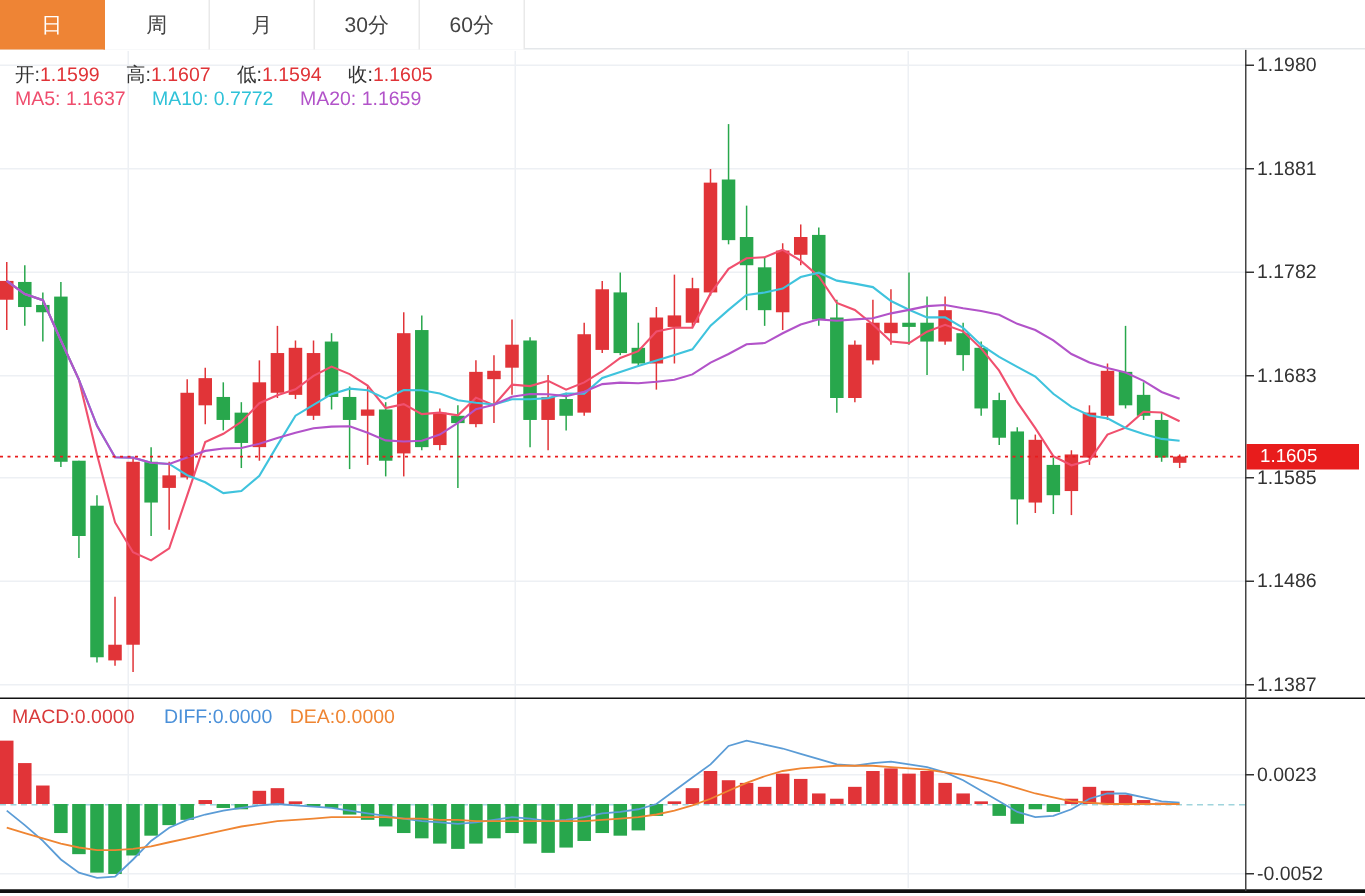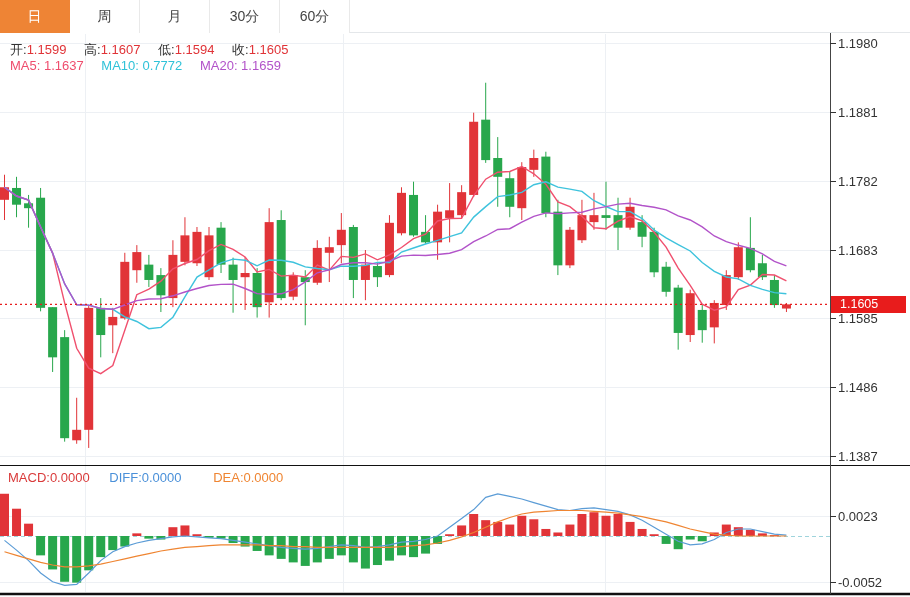--- a/index.html
+++ b/index.html
@@ -21,21 +21,21 @@
   #ohlc-row { top:41px; }
   #ma-row { top:58px; }
   #macd-row { top:470px; left:8px; }
   .lbl { color:#333; }
   .val-red { color:#e03337; }
   .ma5 { color:#ef4d6d; margin-right:14px;margin-top:12px; }
   .ma10 { color:#2fc2d8; margin-right:14px; }
   .ma20 { color:#b253c9; }
   .sp { display:inline-block; width:14px; }
   .macd-l { color:#d93a3a; margin-right:16px; }
-  .diff-l { color:#4a90d9; margin-right:28px; }
+  .diff-l { color:#4a90d9; margin-right:8px; }
   .dea-l { color:#ef8532; }
 
   
   #price-badge { position:absolute; left:831px; top:296px; width:75px; height:17px;
     background:#e81c1c; color:#fff; font-size:12.5px; line-height:17px;
     padding-left:9px; z-index:6; }
 </style>
 </head>
 <body>
 

